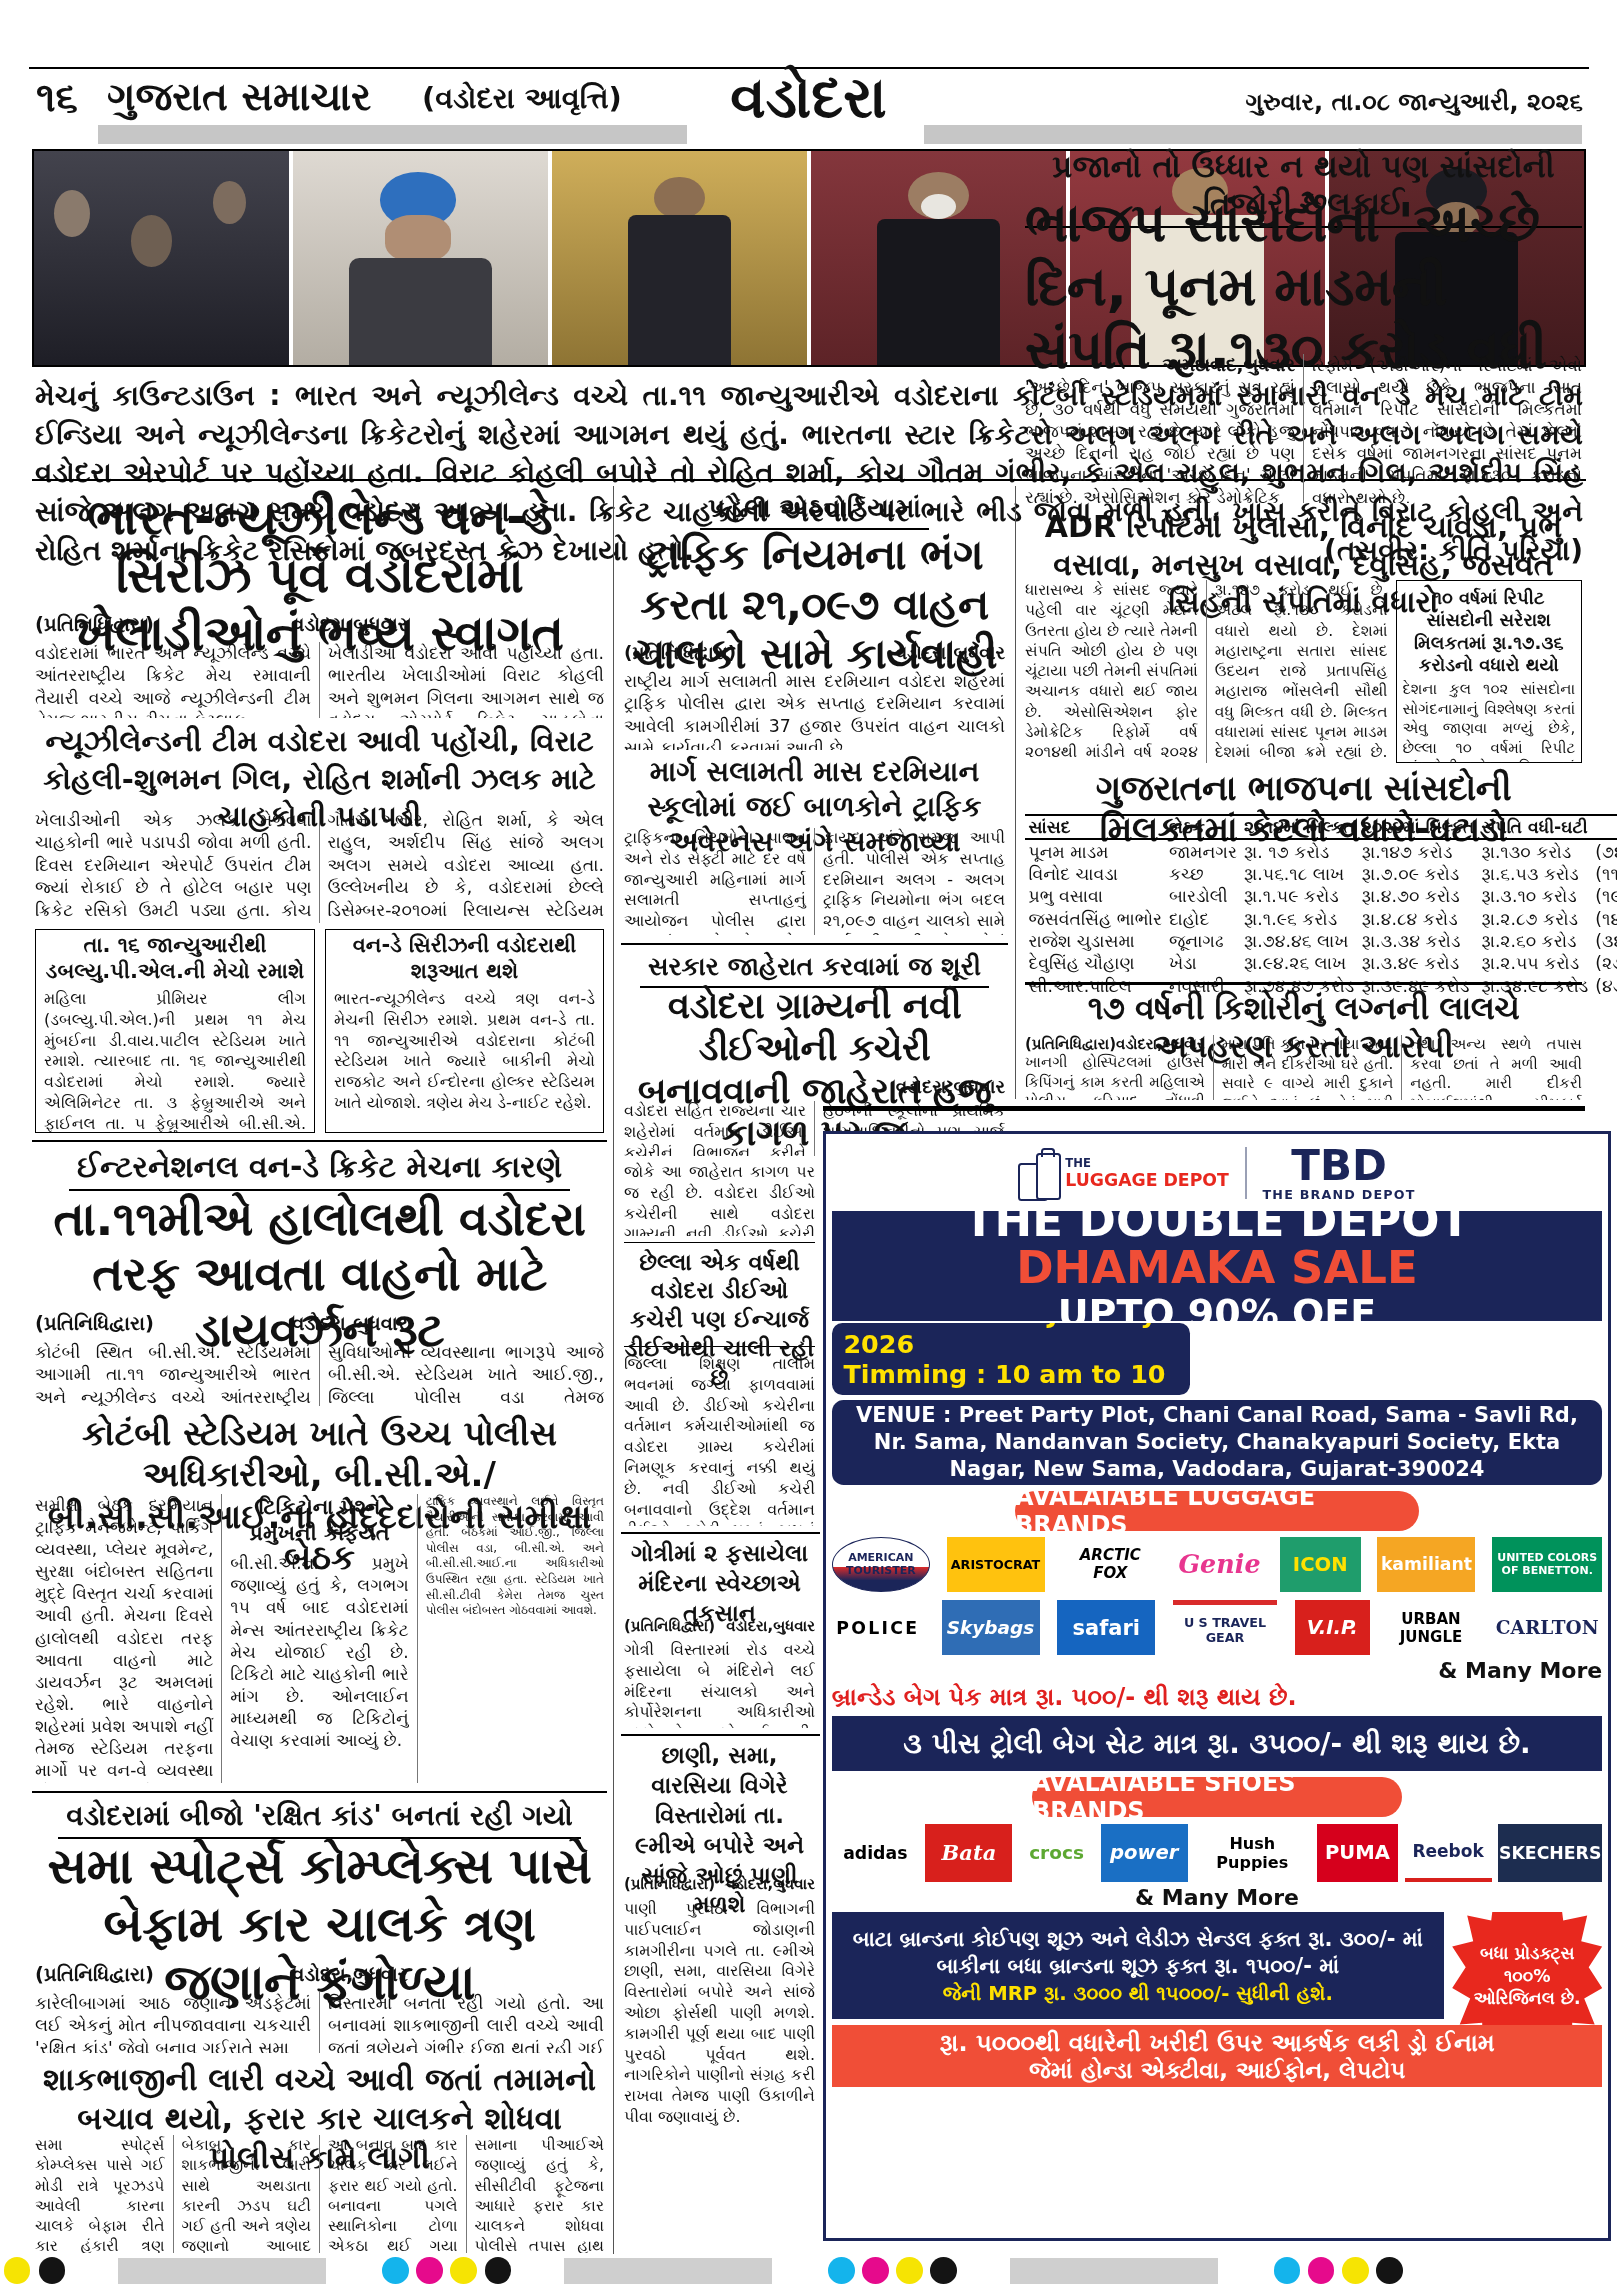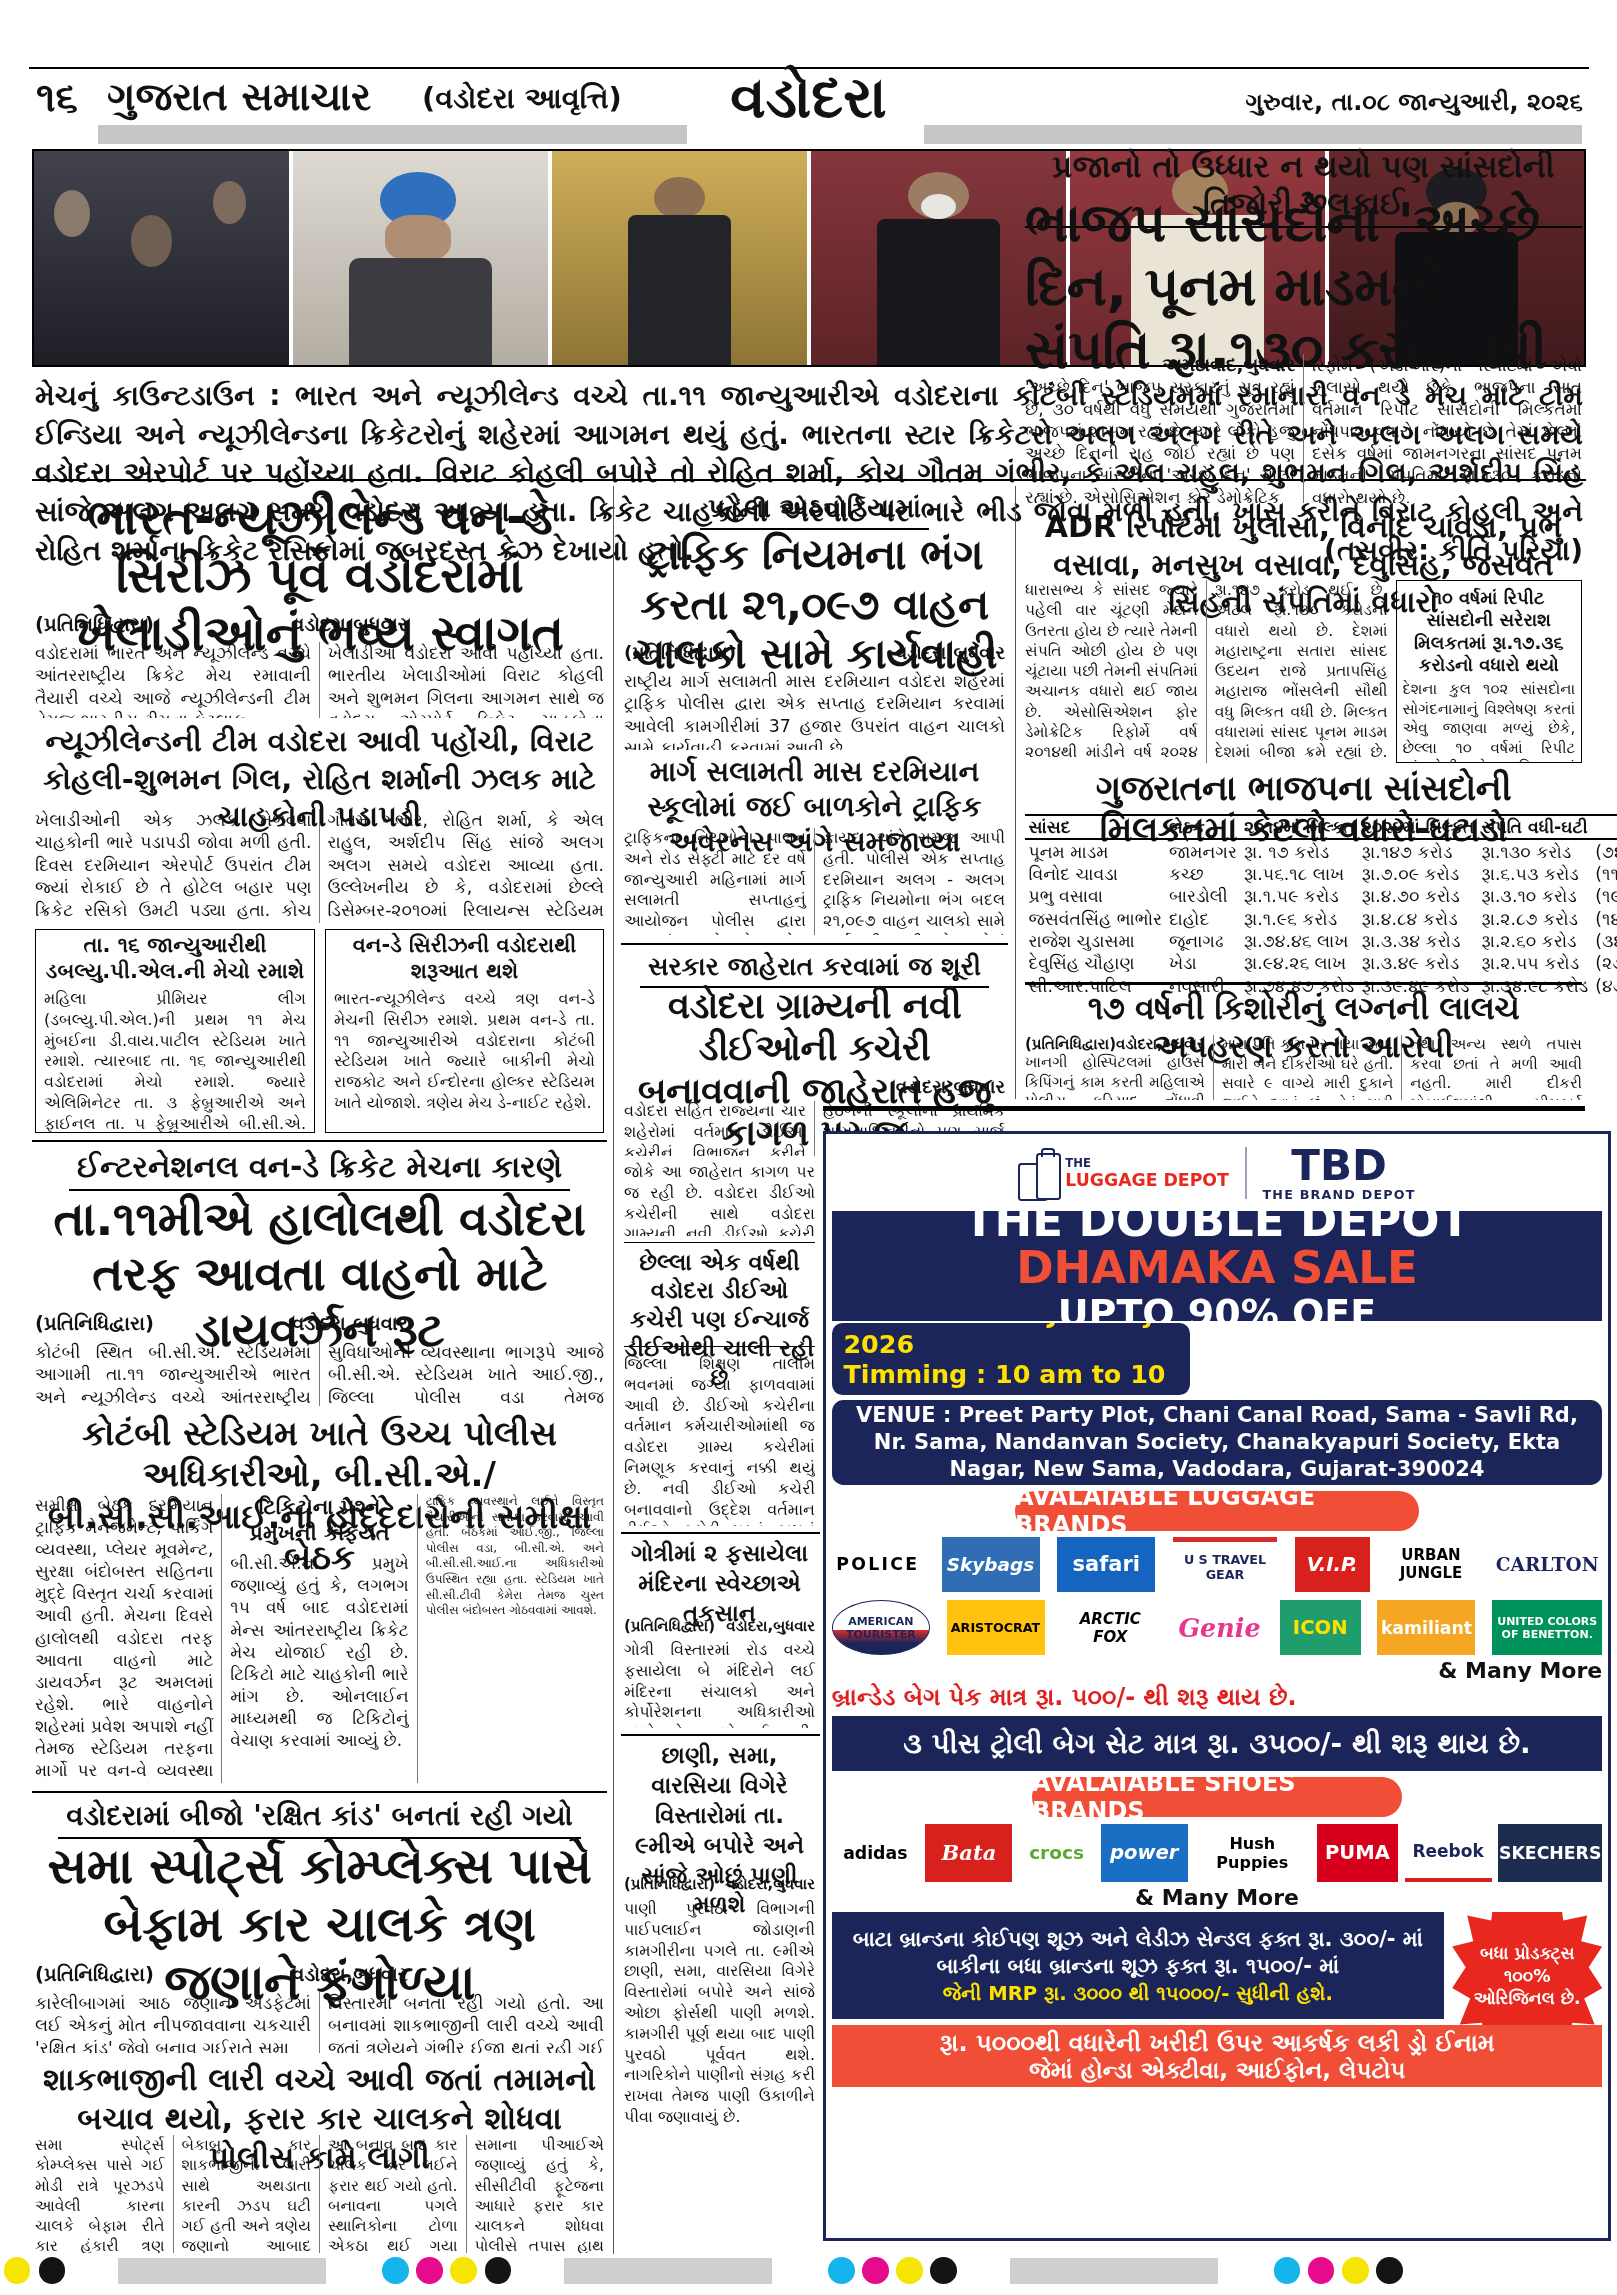--- a/index.html
+++ b/index.html
@@ -339,36 +339,36 @@
 
     <div class="adblk navy" style="width:358px;height:72px;border-radius:10.4px;margin-top:2.3px;display:flex;flex-direction:column;justify-content:center;padding-left:11.6px;">
       <div style="color:#ffe100;font-size:25.4px;font-weight:800;">Date : 8 to 11 January 2026</div>
       <div style="color:#ffe100;font-size:25.4px;font-weight:800;">Timming : 10 am to 10 pm</div>
     </div>
 
     <div class="adblk navy c" style="height:85px;border-radius:11.6px;margin-top:4.6px;display:flex;align-items:center;padding:0 10.4px;font-size:21px;font-weight:700;line-height:1.3;">VENUE : Preet Party Plot, Chani Canal Road, Sama - Savli Rd, Nr. Sama, Nandanvan Society, Chanakyapuri Society, Ekta Nagar, New Sama, Vadodara, Gujarat-390024</div>
 
     <div class="pill" style="width:404px;height:40px;font-size:24px;">AVALAIABLE LUGGAGE BRANDS</div>
     <div class="brandrow" style="height:60px;">
+      <div class="chip" style="width:98px;height:55px;border-radius:50%;border:1.7px solid #1b2559;color:#1b2559;font-size:11px;background:linear-gradient(180deg,#fff 55%,#d92b2b 55%,#1b2559 80%);">AMERICAN TOURISTER</div>
+      <div class="chip" style="width:98px;height:55px;background:#ffc20e;color:#000;font-size:12.7px;">ARISTOCRAT</div>
+      <div class="chip" style="width:98px;height:55px;color:#000;font-size:15px;font-style:italic;">ARCTIC FOX</div>
+      <div class="chip" style="width:87px;height:55px;color:#e8368f;font-size:25.4px;font-style:italic;font-family:'DejaVu Serif','Liberation Serif',serif;">Genie</div>
+      <div class="chip" style="width:81px;height:55px;background:#1f9d6c;color:#ffe100;font-size:19.6px;">ICON</div>
+      <div class="chip" style="width:98px;height:55px;background:#f5a623;color:#fff;font-size:17.3px;">kamiliant</div>
+      <div class="chip" style="width:110px;height:55px;background:#00925b;color:#fff;font-size:11px;">UNITED COLORS OF BENETTON.</div>
+    </div>
+    <div class="brandrow" style="height:60px;">
       <div class="chip" style="width:92px;height:55px;color:#000;font-size:17.3px;letter-spacing:2.3px;">POLICE</div>
       <div class="chip" style="width:98px;height:55px;background:#2f6db5;color:#fff;font-size:18.5px;font-style:italic;">Skybags</div>
       <div class="chip" style="width:98px;height:55px;background:#1565c0;color:#fff;font-size:21px;">safari</div>
       <div class="chip" style="width:104px;height:55px;color:#1b2559;font-size:12.7px;border-top:5.8px solid #d92b2b;">U S TRAVEL GEAR</div>
       <div class="chip" style="width:75px;height:55px;background:#d8201c;color:#fff;font-size:19.6px;font-style:italic;">V.I.P.</div>
       <div class="chip" style="width:87px;height:55px;color:#000;font-size:15px;">URBAN JUNGLE</div>
       <div class="chip" style="width:110px;height:55px;color:#1b2559;font-size:18.5px;font-family:'DejaVu Serif','Liberation Serif',serif;">CARLTON</div>
-    </div>
-    <div class="brandrow" style="height:60px;">
-      <div class="chip" style="width:98px;height:55px;border-radius:50%;border:1.7px solid #1b2559;color:#1b2559;font-size:11px;background:linear-gradient(180deg,#fff 55%,#d92b2b 55%,#1b2559 80%);">AMERICAN TOURISTER</div>
-      <div class="chip" style="width:98px;height:55px;background:#ffc20e;color:#000;font-size:12.7px;">ARISTOCRAT</div>
-      <div class="chip" style="width:98px;height:55px;color:#000;font-size:15px;font-style:italic;">ARCTIC FOX</div>
-      <div class="chip" style="width:87px;height:55px;color:#e8368f;font-size:25.4px;font-style:italic;font-family:'DejaVu Serif','Liberation Serif',serif;">Genie</div>
-      <div class="chip" style="width:81px;height:55px;background:#1f9d6c;color:#ffe100;font-size:19.6px;">ICON</div>
-      <div class="chip" style="width:98px;height:55px;background:#f5a623;color:#fff;font-size:17.3px;">kamiliant</div>
-      <div class="chip" style="width:110px;height:55px;background:#00925b;color:#fff;font-size:11px;">UNITED COLORS OF BENETTON.</div>
     </div>
     <div class="r b" style="height:25.4px;font-size:22px;">&amp; Many More</div>
     <div class="b" style="height:31px;font-size:24px;color:#e0201f;">બ્રાન્ડેડ બેગ પેક માત્ર રૂા. ૫૦૦/- થી શરૂ થાય છે.</div>
     <div class="adblk navy c" style="height:55px;margin-top:2.3px;display:flex;align-items:center;justify-content:center;font-size:28px;font-weight:800;">૩ પીસ ટ્રોલી બેગ સેટ માત્ર રૂા. ૩૫૦૦/- થી શરૂ થાય છે.</div>
     <div class="pill" style="width:370px;height:40px;font-size:24px;">AVALAIABLE SHOES BRANDS</div>
     <div class="brandrow" style="height:64px;">
       <div class="chip" style="width:87px;height:58px;color:#000;font-size:17.3px;">adidas</div>
       <div class="chip" style="width:87px;height:58px;background:#d8201c;color:#fff;font-size:21px;font-style:italic;font-family:'DejaVu Serif','Liberation Serif',serif;">Bata</div>
       <div class="chip" style="width:75px;height:58px;color:#5da832;font-size:18.5px;">crocs</div>
       <div class="chip" style="width:87px;height:58px;background:#1a6fc4;color:#fff;font-size:19.6px;font-style:italic;">power</div>

